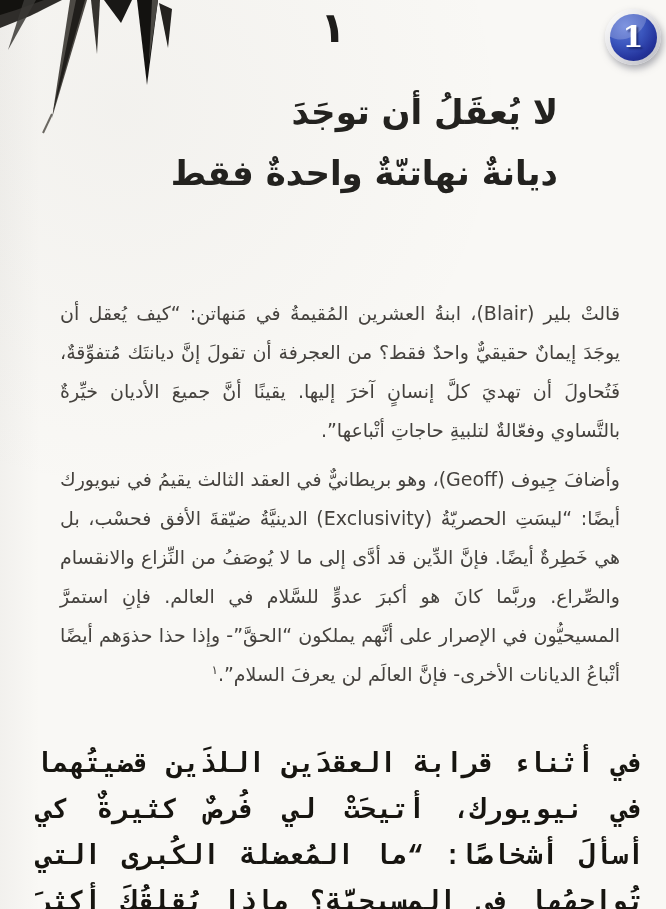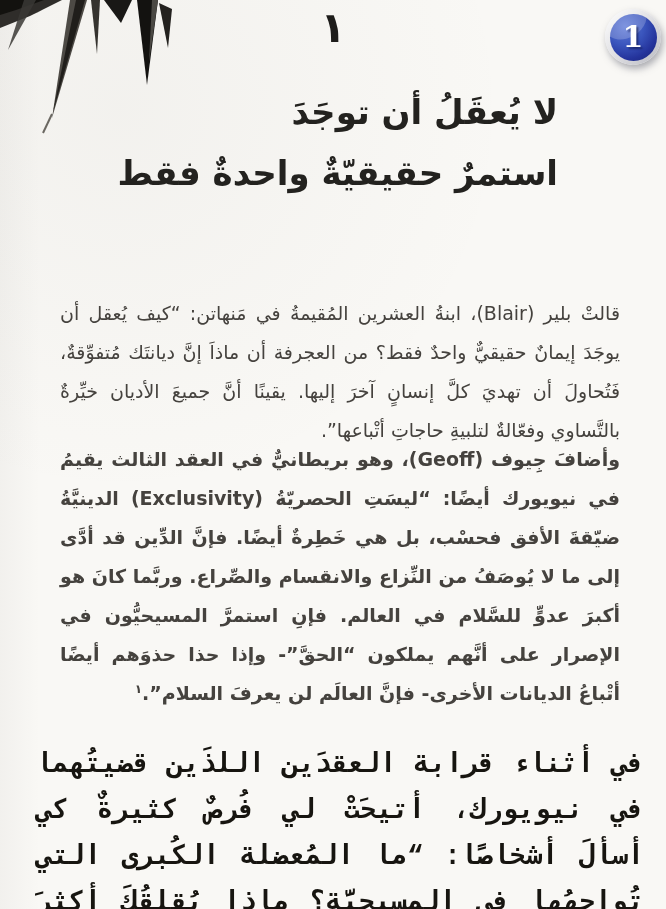--- a/index.html
+++ b/index.html
@@ -95,21 +95,21 @@
     position:absolute;
     margin:0;
     direction:rtl;
     text-align:justify;
     font-family:"DejaVu Sans", sans-serif;
     font-size:19px;
     line-height:39px;
     color:#45423e;
   }
   .p1{top:294px; right:46px; left:60px;}
-  .p2{top:440px; right:46px; left:60px;font-weight:bold;}
+  .p2{top:460px; right:46px; left:60px;}
   .p3{
     top:742px; right:22px; left:36px;
     font-family:Liberation Mono, monospace;
     font-weight:700;
     font-size:27px;
     line-height:46px;
     color:#171510;
   }
   sup.footnote{
     font-size:12px;
@@ -139,25 +139,25 @@
   <div class="part-num">١</div>
 
   <div class="badge">
     <div class="badge-inner">
       <span class="badge-num">1</span>
     </div>
   </div>
 
   <h1 class="title">
     <span>لا يُعقَلُ أن توجَدَ</span>
-    <span>استمرٌ حقيقيّةٌ واحدةٌ فقط</span>
+    <span>ديانةٌ نهاتنّةٌ واحدةٌ فقط</span>
   </h1>
 
   <p class="para p1">
-    <span>قالتْ بلير (Blair)، ابنةُ العشرين المُقيمةُ في مَنهاتن: “كيف يُعقل أن يوجَدَ إيمانٌ حقيقيٌّ واحدٌ فقط؟ من العجرفة أن ماذاَ إنَّ ديانتَك مُتفوِّقةٌ، فَتُحاولَ أن تهديَ كلَّ إنسانٍ آخرَ إليها. يقينًا أنَّ جميعَ الأديان خيِّرةٌ بالتَّساوي وفعّالةٌ لتلبيةِ حاجاتِ أتْباعها”.</span>
+    <span>قالتْ بلير (Blair)، ابنةُ العشرين المُقيمةُ في مَنهاتن: “كيف يُعقل أن يوجَدَ إيمانٌ حقيقيٌّ واحدٌ فقط؟ من العجرفة أن تقولَ إنَّ ديانتَك مُتفوِّقةٌ، فَتُحاولَ أن تهديَ كلَّ إنسانٍ آخرَ إليها. يقينًا أنَّ جميعَ الأديان خيِّرةٌ بالتَّساوي وفعّالةٌ لتلبيةِ حاجاتِ أتْباعها”.</span>
   </p>
 
   <p class="para p2">
     <span>وأضافَ جِيوف (Geoff)، وهو بريطانيٌّ في العقد الثالث يقيمُ في نيويورك أيضًا: “ليسَتِ الحصريّةُ (Exclusivity) الدينيَّةُ ضيّقةَ الأفق فحسْب، بل هي خَطِرةٌ أيضًا. فإنَّ الدِّين قد أدَّى إلى ما لا يُوصَفُ من النِّزاع والانقسام والصِّراع. وربَّما كانَ هو أكبرَ عدوٍّ للسَّلام في العالم. فإنِ استمرَّ المسيحيُّون في الإصرار على أنَّهم يملكون “الحقَّ”- وإذا حذا حذوَهم أيضًا أتْباعُ الديانات الأخرى- فإنَّ العالَم لن يعرفَ السلام”.</span><sup class="footnote">١</sup>
   </p>
 
   <p class="para p3">
     <span>في أثناء قرابة العقدَين اللذَين قضيتُهما في نيويورك، أتيحَتْ لي فُرصٌ كثيرةٌ كي أسألَ أشخاصًا: “ما المُعضلة الكُبرى التي تُواجِهُها في المسيحيَّة؟ ماذا يُقلقُكَ أكثرَ الكُلِّ بشأن عقائدها أو كيفيَّة ممارستها؟”</span>
   </p>
 

